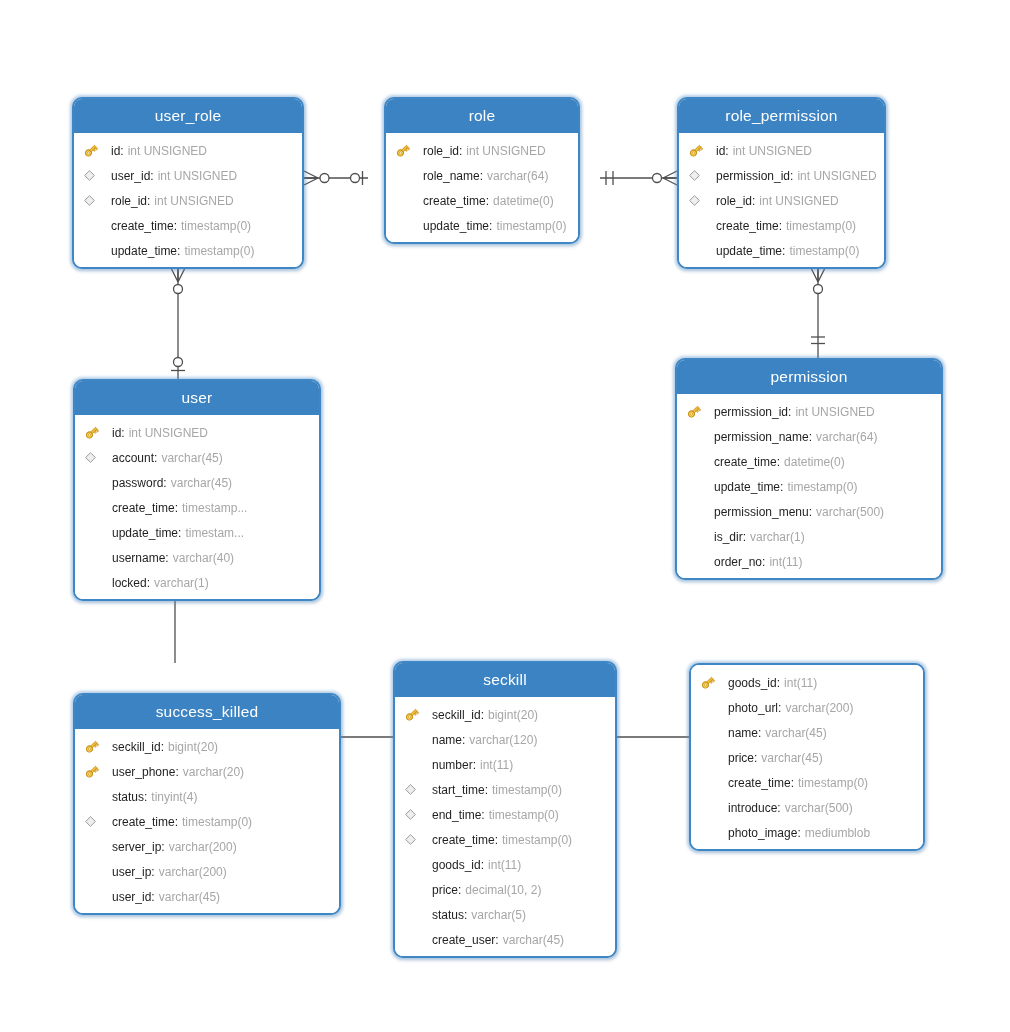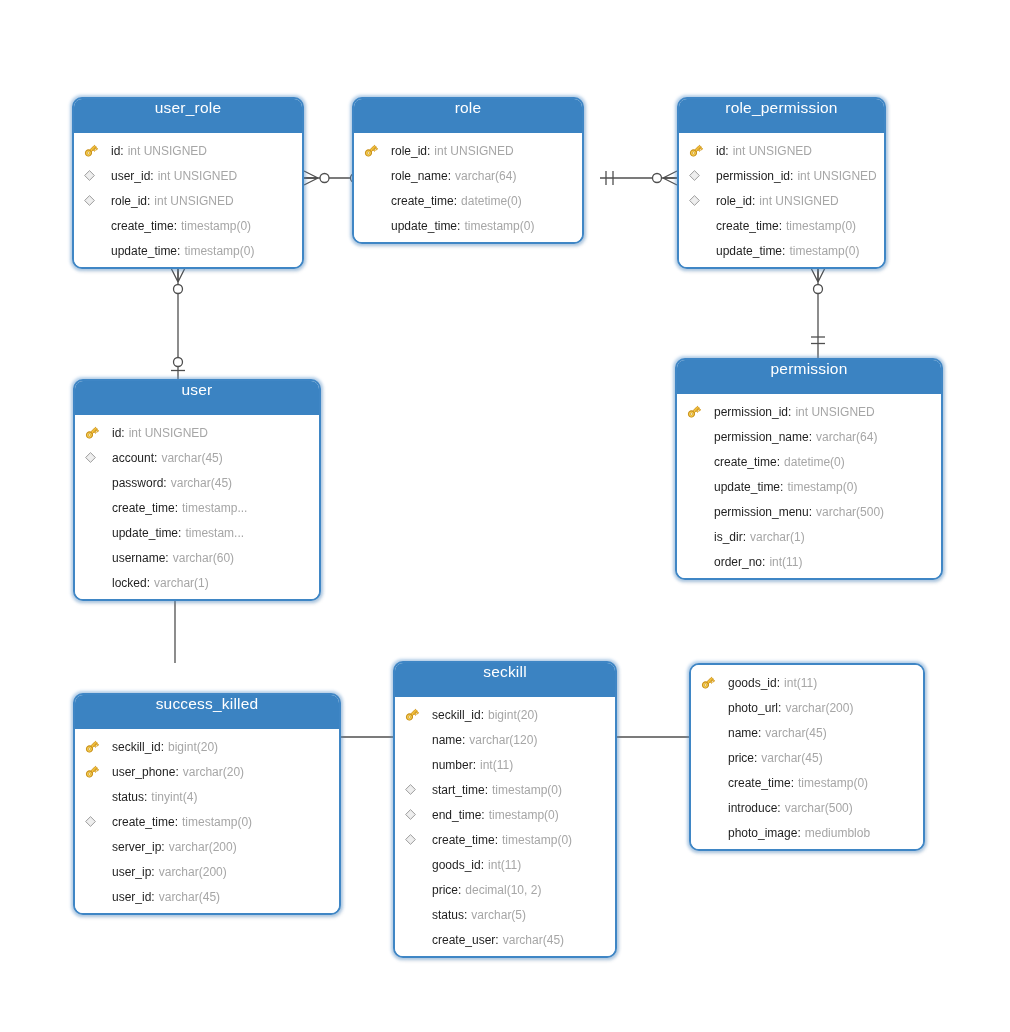--- a/index.html
+++ b/index.html
@@ -13,21 +13,21 @@
     background:#ffffff;
     border:2px solid #3f86c5;
     border-radius:10px;
     overflow:hidden;
     box-shadow: 0 0 3px 1.5px rgba(96,153,209,0.45), 1px 2px 5px rgba(0,0,0,0.10);
   }
   .card-header {
     height:34px;
     background:#3b83c2;
     color:#ffffff;
-    display:flex; justify-content:center;
+    display:flex; align-items:center; justify-content:center;
     font-size:15.5px;
     letter-spacing:0.2px;
     cursor:default;
   }
   .card-body { padding:5px 0 4px 0; background:#ffffff; }
   .col-row {
     height:25px;
     display:flex; align-items:center;
     padding-left:9px;
     font-size:12px;
@@ -135,21 +135,21 @@
           <span class="col-name">create_time:</span>
           <span class="col-type">timestamp(0)</span>
         </div>
         <div class="col-row">
           <span class="col-icon"></span>
           <span class="col-name">update_time:</span>
           <span class="col-type">timestamp(0)</span>
         </div>
       </div>
     </div>
-  <div class="table-card" style="left:352px; top:97px;  width:232px;">
+  <div class="table-card" style="left:384px; top:97px;  width:196px;">
       <div class="card-header">
         <span>role</span>
       </div>
       <div class="card-body">
         <div class="col-row">
           <span class="col-icon">
             <svg width="15" height="15" viewBox="0 0 16 16">
               <g transform="rotate(-45 8 8)">
                 <rect x="6.4" y="7" width="8.6" height="2.6" rx="0.6" fill="#f5c23c" stroke="#c8901c" stroke-width="0.9"></rect>
                 <rect x="10.4" y="9.2" width="1.5" height="2.4" fill="#f5c23c" stroke="#c8901c" stroke-width="0.8"></rect>
@@ -324,21 +324,21 @@
           <span class="col-type">timestamp...</span>
         </div>
         <div class="col-row">
           <span class="col-icon"></span>
           <span class="col-name">update_time:</span>
           <span class="col-type">timestam...</span>
         </div>
         <div class="col-row">
           <span class="col-icon"></span>
           <span class="col-name">username:</span>
-          <span class="col-type">varchar(60)</span>
+          <span class="col-type">varchar(40)</span>
         </div>
         <div class="col-row">
           <span class="col-icon"></span>
           <span class="col-name">locked:</span>
           <span class="col-type">varchar(1)</span>
         </div>
       </div>
     </div>
   <div class="table-card" style="left:73px;  top:693px; width:268px;">
       <div class="card-header">

